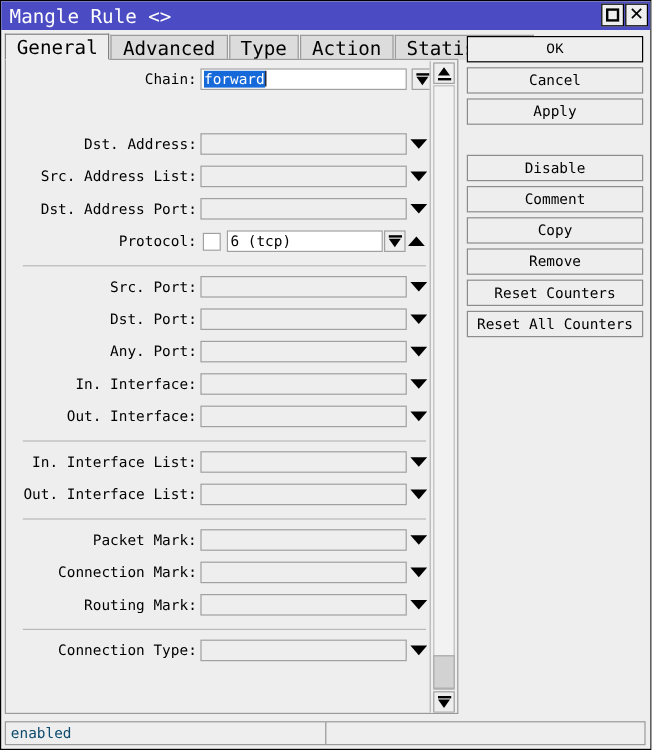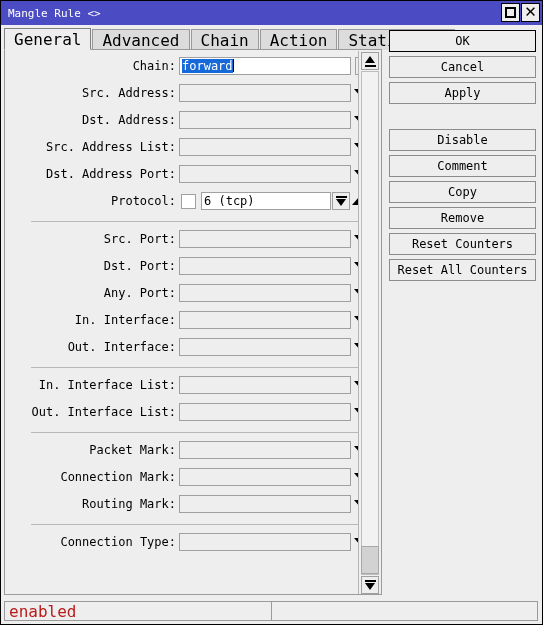--- a/index.html
+++ b/index.html
@@ -29,21 +29,21 @@
     left: 0; top: 0;
     width: 541px;
     height: 24px;
     background: #4b4bc4;
     display: flex;
     align-items: center;
     box-sizing: border-box;
   }
   .title-text {
     color: #ffffff;
-    font-size: 11px;
+    font-size: 16px;
     letter-spacing: 0px;
     padding-left: 7px;
     white-space: nowrap;
     font-family: "DejaVu Sans Mono", "Liberation Mono", monospace;
   }
   .title-btns {
     position: absolute;
     right: 2px;
     top: 2px;
     display: flex;
@@ -113,21 +113,21 @@
     width: 378px;
     height: 546px;
     background: #eeeeee;
     border: 1px solid #9a9a9a;
     box-sizing: border-box;
     overflow: hidden;
   }
 
   .form-area {
     position: absolute;
-    left: 16px; top: 0;
+    left: 4px; top: 0;
     width: 352px;
     height: 100%;
   }
 
   .row {
     position: absolute;
     left: 0;
     height: 20px;
     width: 352px;
     display: flex;
@@ -334,20 +334,21 @@
     display: flex;
     align-items: center;
     justify-content: center;
     font-size: 12px;
     color: #000000;
     font-family: "DejaVu Sans Mono", "Liberation Mono", monospace;
     white-space: nowrap;
   }
   .btn.default {
     border: 1px solid #000000;
+    font-family: Liberation Mono, monospace;
   }
   .btn.gap {
     margin-top: 25px;
   }
 
   
   .statusbar {
     position: absolute;
     left: 3px;
     bottom: 3px;
@@ -357,22 +358,22 @@
     box-sizing: border-box;
   }
   .status-cell {
     height: 20px;
     background: #eeeeee;
     border: 1px solid #9a9a9a;
     box-sizing: border-box;
     display: flex;
     align-items: center;
     padding-left: 4px;
-    font-size: 16px;
-    color: #b91c1c;
+    font-size: 12px;
+    color: #0c4a6e;
     white-space: nowrap;
   }
   .status-cell.left { width: 268px; }
   .status-cell.right { width: 267px; margin-left: -1px; }
 </style>
 </head>
 <body>
 
 <div class="window">
 
@@ -389,21 +390,21 @@
   </div>
 
   <div class="tabbar">
     <div class="tab active">
         <span>General</span>
       </div>
     <div class="tab">
         <span>Advanced</span>
       </div>
     <div class="tab">
-        <span>Chain</span>
+        <span>Type</span>
       </div>
     <div class="tab">
         <span>Action</span>
       </div>
     <div class="tab">
         <span>Statistics</span>
       </div>
   </div>
 
   <div class="content-frame">
@@ -414,25 +415,20 @@
         <span class="lbl">Chain:</span>
         <div class="field white"><span class="sel">forward</span><span class="caret"></span></div>
         <div class="btn-drop" style="left:334px;top:1px">
           <span class="dd-glyph">
               <span class="bar"></span>
               <span class="tri"></span>
             </span>
         </div>
       </div>
 
-      <div class="row" style="top:33px">
-        <span class="lbl">Src. Address:</span>
-        <div class="field"><span></span></div>
-        <span class="arrow-tri"></span>
-      </div>
 
       <div class="row" style="top:60px">
         <span class="lbl">Dst. Address:</span>
         <div class="field"><span></span></div>
         <span class="arrow-tri"></span>
       </div>
 
       <div class="row" style="top:87px">
         <span class="lbl">Src. Address List:</span>
         <div class="field"><span></span></div>

